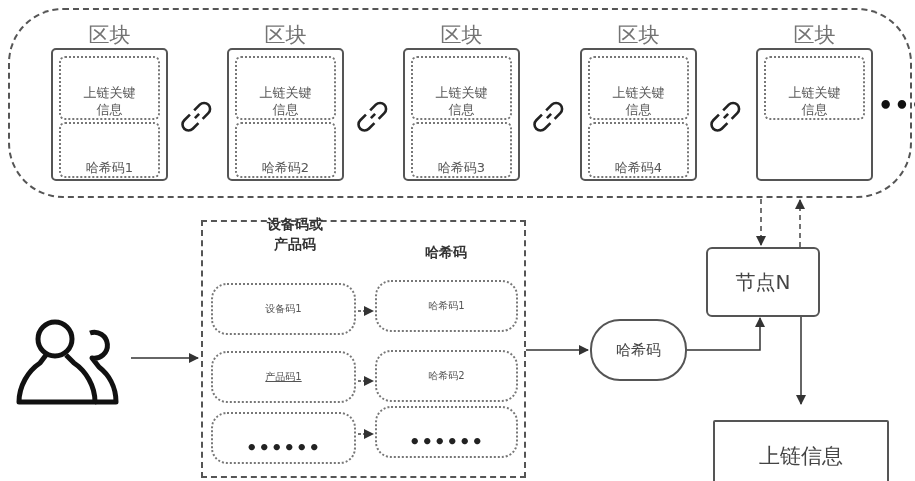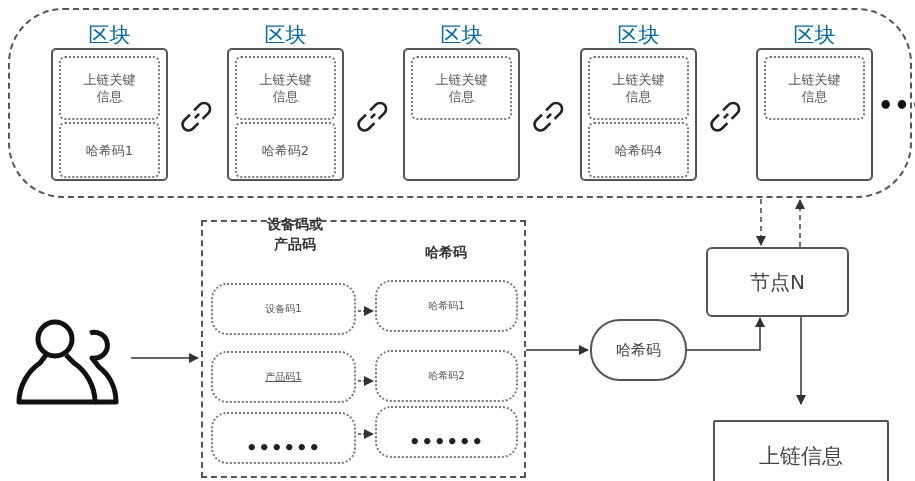--- a/index.html
+++ b/index.html
@@ -1,24 +1,24 @@
 <!DOCTYPE html>
 <html><head>
 <meta charset="utf-8">
 <style>
   html, body { margin:0; padding:0; background:#ffffff; }
   body { width:915px; height:481px; position:relative; overflow:hidden;
          font-family:"DejaVu Sans", "Liberation Sans", sans-serif; color:#333; }
   svg.wires { position:absolute; left:0; top:0; width:915px; height:481px; }
   .abs { position:absolute; box-sizing:border-box; }
   .chain { border:2px dashed #555; border-radius:55px; }
-  .block-label { font-size:21px; color:#0369a1; text-align:center; width:117px; line-height:22px; }
+  .block-label { font-size:21px; color:#737373; text-align:center; width:117px; line-height:22px; }
   .block { border:2px solid #555; border-radius:5px; background:#fff; }
   .inner { position:absolute; left:6px; right:6px; border:2px dotted #777; border-radius:6px;
-           display:flex; align-items:center; justify-content:center; text-align:center;
+           display:flex; align-items:flex-end; justify-content:center; text-align:center;
            font-size:13px; color:#555; line-height:17px; }
   .inner.top { top:6px; height:60px; }
   .inner.bot { top:72px; height:52px; }
   .ellipsis { font-size:24px; font-weight:bold; letter-spacing:1px; color:#111; }
   .db { border:2px dashed #555; }
   .col-head { font-size:14px; font-weight:bold; color:#333; text-align:center; line-height:20px; }
   .pill { border:2px dotted #777; border-radius:16px; display:flex; align-items:center; justify-content:center;
           font-size:10px; color:#555; background:#fff; }
   .dots { font-size:18px; font-weight:bold; color:#222; letter-spacing:1px; padding-top:18px; }
   .hashpill { border:2px solid #555; border-radius:30px; display:flex; align-items:center; justify-content:center;
@@ -96,20 +96,21 @@
       <span><span>上链关键</span><br><span>信息</span></span>
     </div>
   <div class="inner bot">哈希码2</div>
 </div>
 
 <div class="abs block-label" style="left:403px; top:24px;">区块</div>
 <div class="abs block" style="left:403px; top:48px; width:117px; height:133px;">
   <div class="inner top">
       <span><span>上链关键</span><br><span>信息</span></span>
     </div>
+  <div class="inner bot">哈希码3</div>
 </div>
 
 <div class="abs block-label" style="left:580px; top:24px;">区块</div>
 <div class="abs block" style="left:580px; top:48px; width:117px; height:133px;">
   <div class="inner top">
       <span><span>上链关键</span><br><span>信息</span></span>
     </div>
   <div class="inner bot">哈希码4</div>
 </div>
 
@@ -132,15 +133,15 @@
 <div class="abs pill" style="left:375px; top:280px; width:143px; height:52px;">哈希码1</div>
 
 <div class="abs pill" style="left:211px; top:351px; width:145px; height:52px;text-decoration:underline;">产品码1</div>
 <div class="abs pill" style="left:375px; top:350px; width:143px; height:52px;">哈希码2</div>
 
 <div class="abs pill dots" style="left:211px; top:412px; width:145px; height:52px;">••••••</div>
 <div class="abs pill dots" style="left:375px; top:406px; width:143px; height:52px;">••••••</div>
 
 <div class="abs hashpill" style="left:590px; top:319px; width:97px; height:62px;">哈希码</div>
 
-<div class="abs box node" style="left:706px; top:247px; width:143px; height:70px;">节点N</div>
+<div class="abs box node" style="left:706px; top:247px; width:114px; height:70px;">节点N</div>
 
 <div class="abs box onchain" style="left:713px; top:420px; width:176px; height:72px;">上链信息</div>
 
 </body></html>

